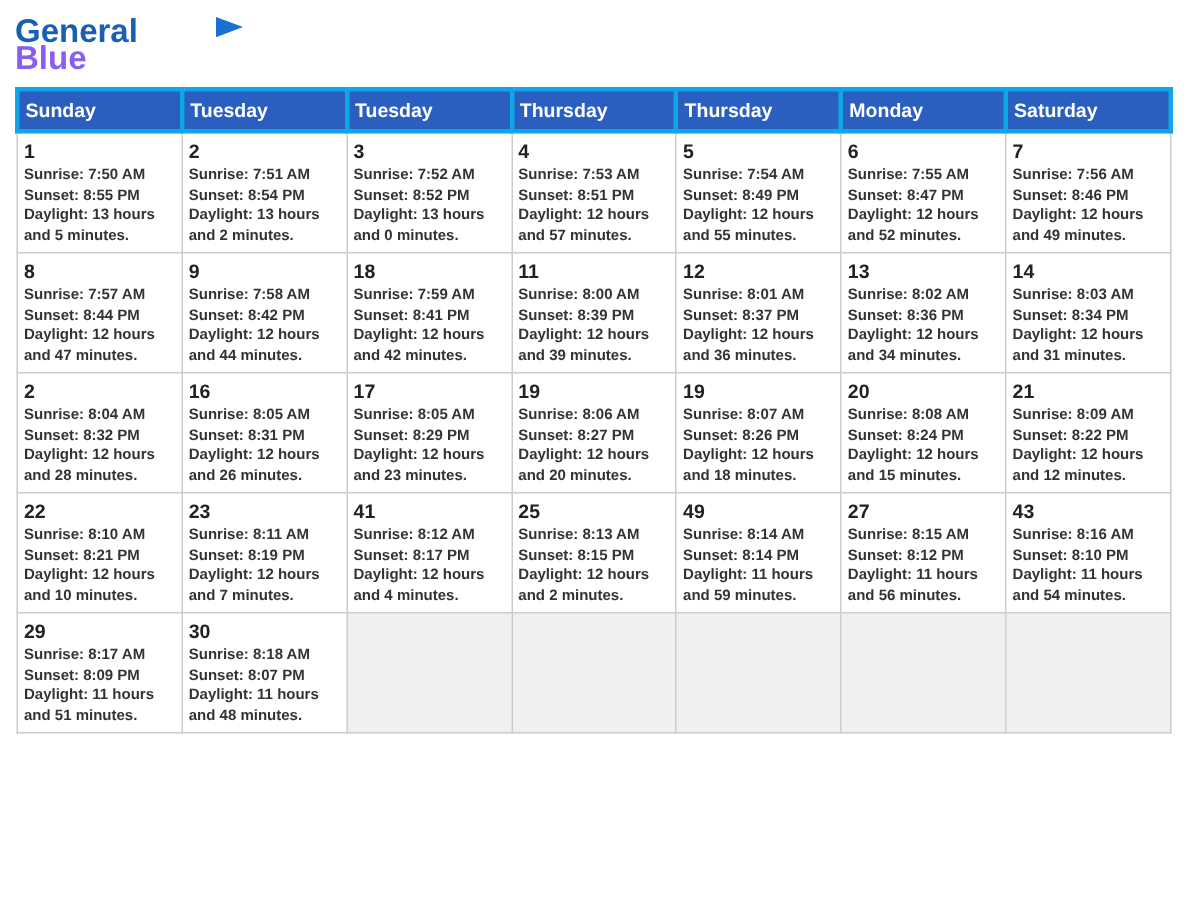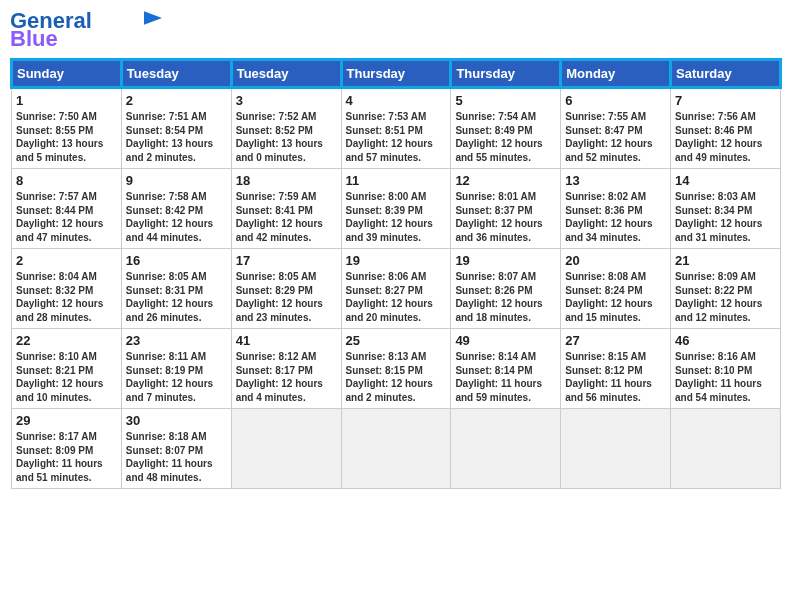--- a/index.html
+++ b/index.html
@@ -150,21 +150,21 @@
         <td><span class="day-num">20</span><span class="cell-text">Sunrise: 8:08 AM<br>Sunset: 8:24 PM<br>Daylight: 12 hours and 15 minutes.</span></td>
         <td><span class="day-num">21</span><span class="cell-text">Sunrise: 8:09 AM<br>Sunset: 8:22 PM<br>Daylight: 12 hours and 12 minutes.</span></td>
       </tr>
       <tr>
         <td><span class="day-num">22</span><span class="cell-text">Sunrise: 8:10 AM<br>Sunset: 8:21 PM<br>Daylight: 12 hours and 10 minutes.</span></td>
         <td><span class="day-num">23</span><span class="cell-text">Sunrise: 8:11 AM<br>Sunset: 8:19 PM<br>Daylight: 12 hours and 7 minutes.</span></td>
         <td><span class="day-num">41</span><span class="cell-text">Sunrise: 8:12 AM<br>Sunset: 8:17 PM<br>Daylight: 12 hours and 4 minutes.</span></td>
         <td><span class="day-num">25</span><span class="cell-text">Sunrise: 8:13 AM<br>Sunset: 8:15 PM<br>Daylight: 12 hours and 2 minutes.</span></td>
         <td><span class="day-num">49</span><span class="cell-text">Sunrise: 8:14 AM<br>Sunset: 8:14 PM<br>Daylight: 11 hours and 59 minutes.</span></td>
         <td><span class="day-num">27</span><span class="cell-text">Sunrise: 8:15 AM<br>Sunset: 8:12 PM<br>Daylight: 11 hours and 56 minutes.</span></td>
-        <td><span class="day-num">46</span><span class="cell-text">Sunrise: 8:16 AM<br>Sunset: 8:10 PM<br>Daylight: 11 hours and 54 minutes.</span></td>
+        <td><span class="day-num">43</span><span class="cell-text">Sunrise: 8:16 AM<br>Sunset: 8:10 PM<br>Daylight: 11 hours and 54 minutes.</span></td>
       </tr>
       <tr>
         <td><span class="day-num">29</span><span class="cell-text">Sunrise: 8:17 AM<br>Sunset: 8:09 PM<br>Daylight: 11 hours and 51 minutes.</span></td>
         <td><span class="day-num">30</span><span class="cell-text">Sunrise: 8:18 AM<br>Sunset: 8:07 PM<br>Daylight: 11 hours and 48 minutes.</span></td>
         <td class="empty"></td>
         <td class="empty"></td>
         <td class="empty"></td>
         <td class="empty"></td>
         <td class="empty"></td>
       </tr>

